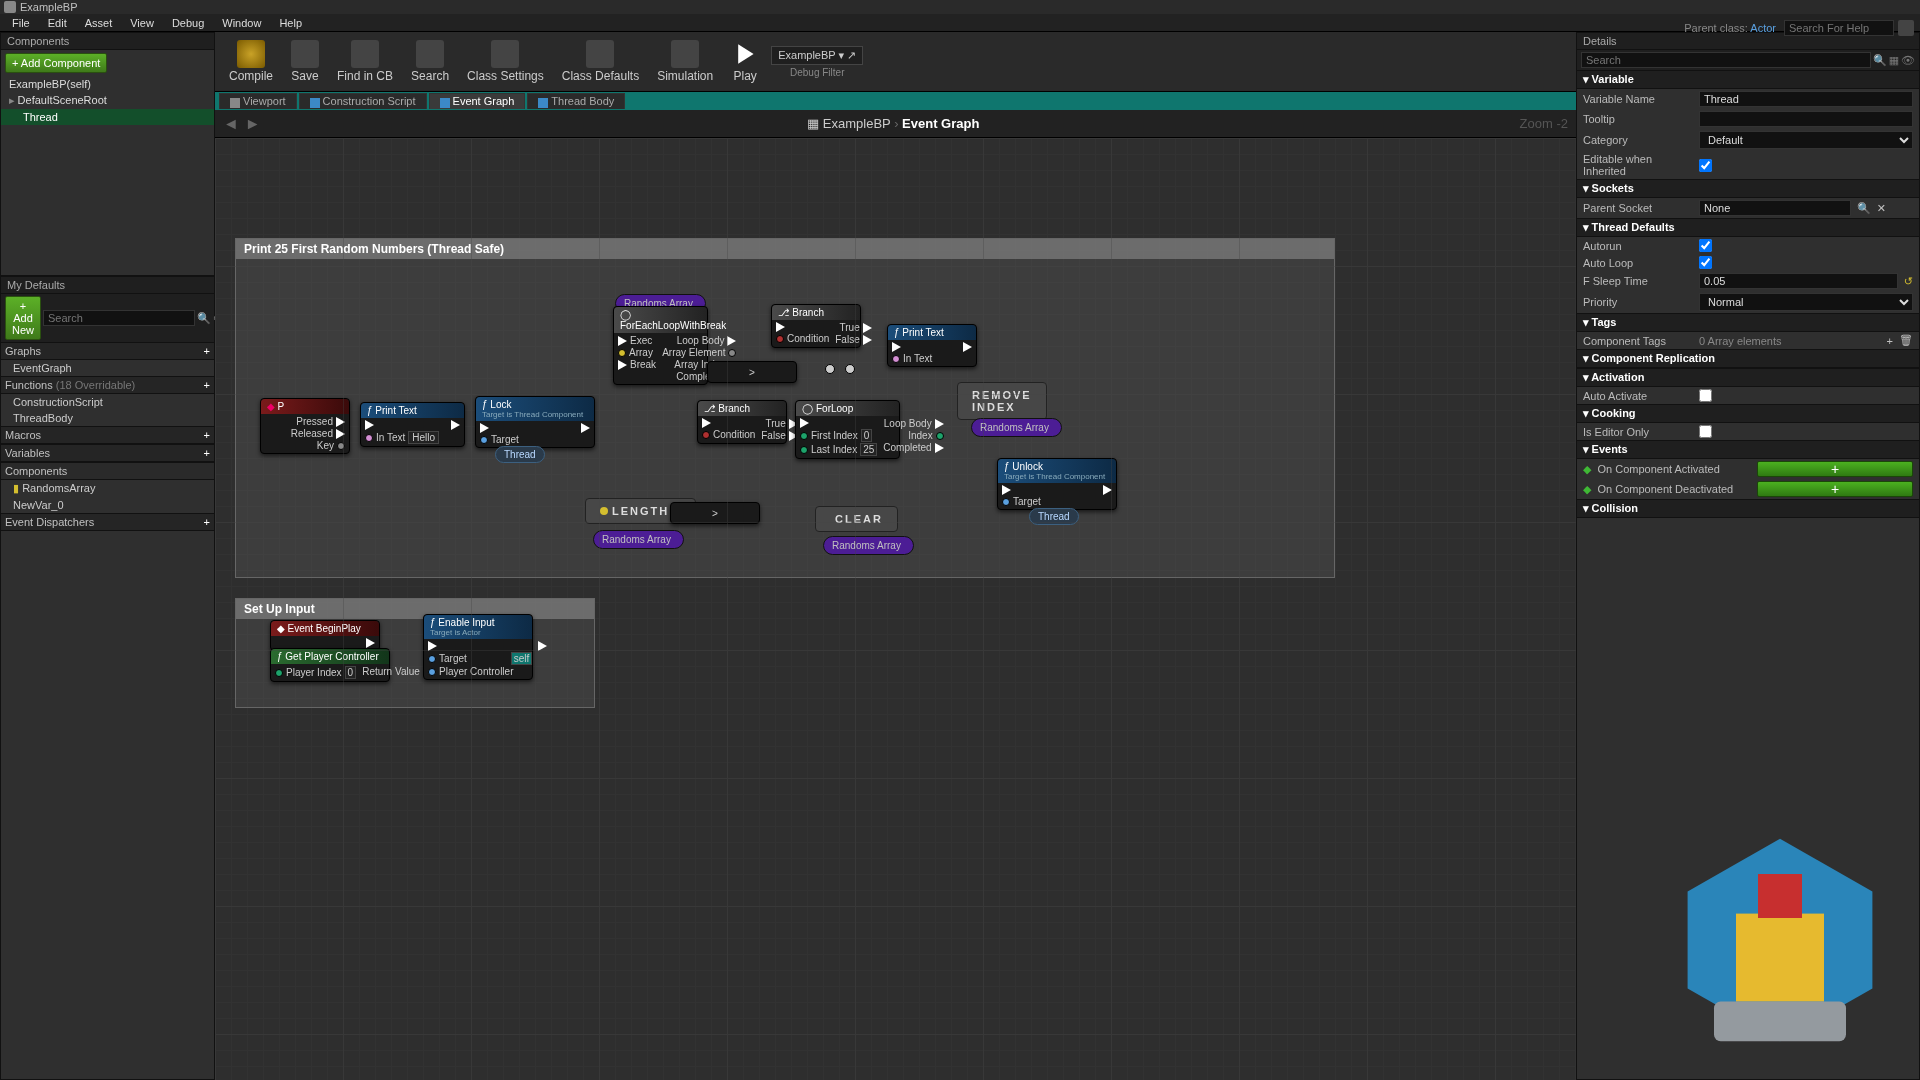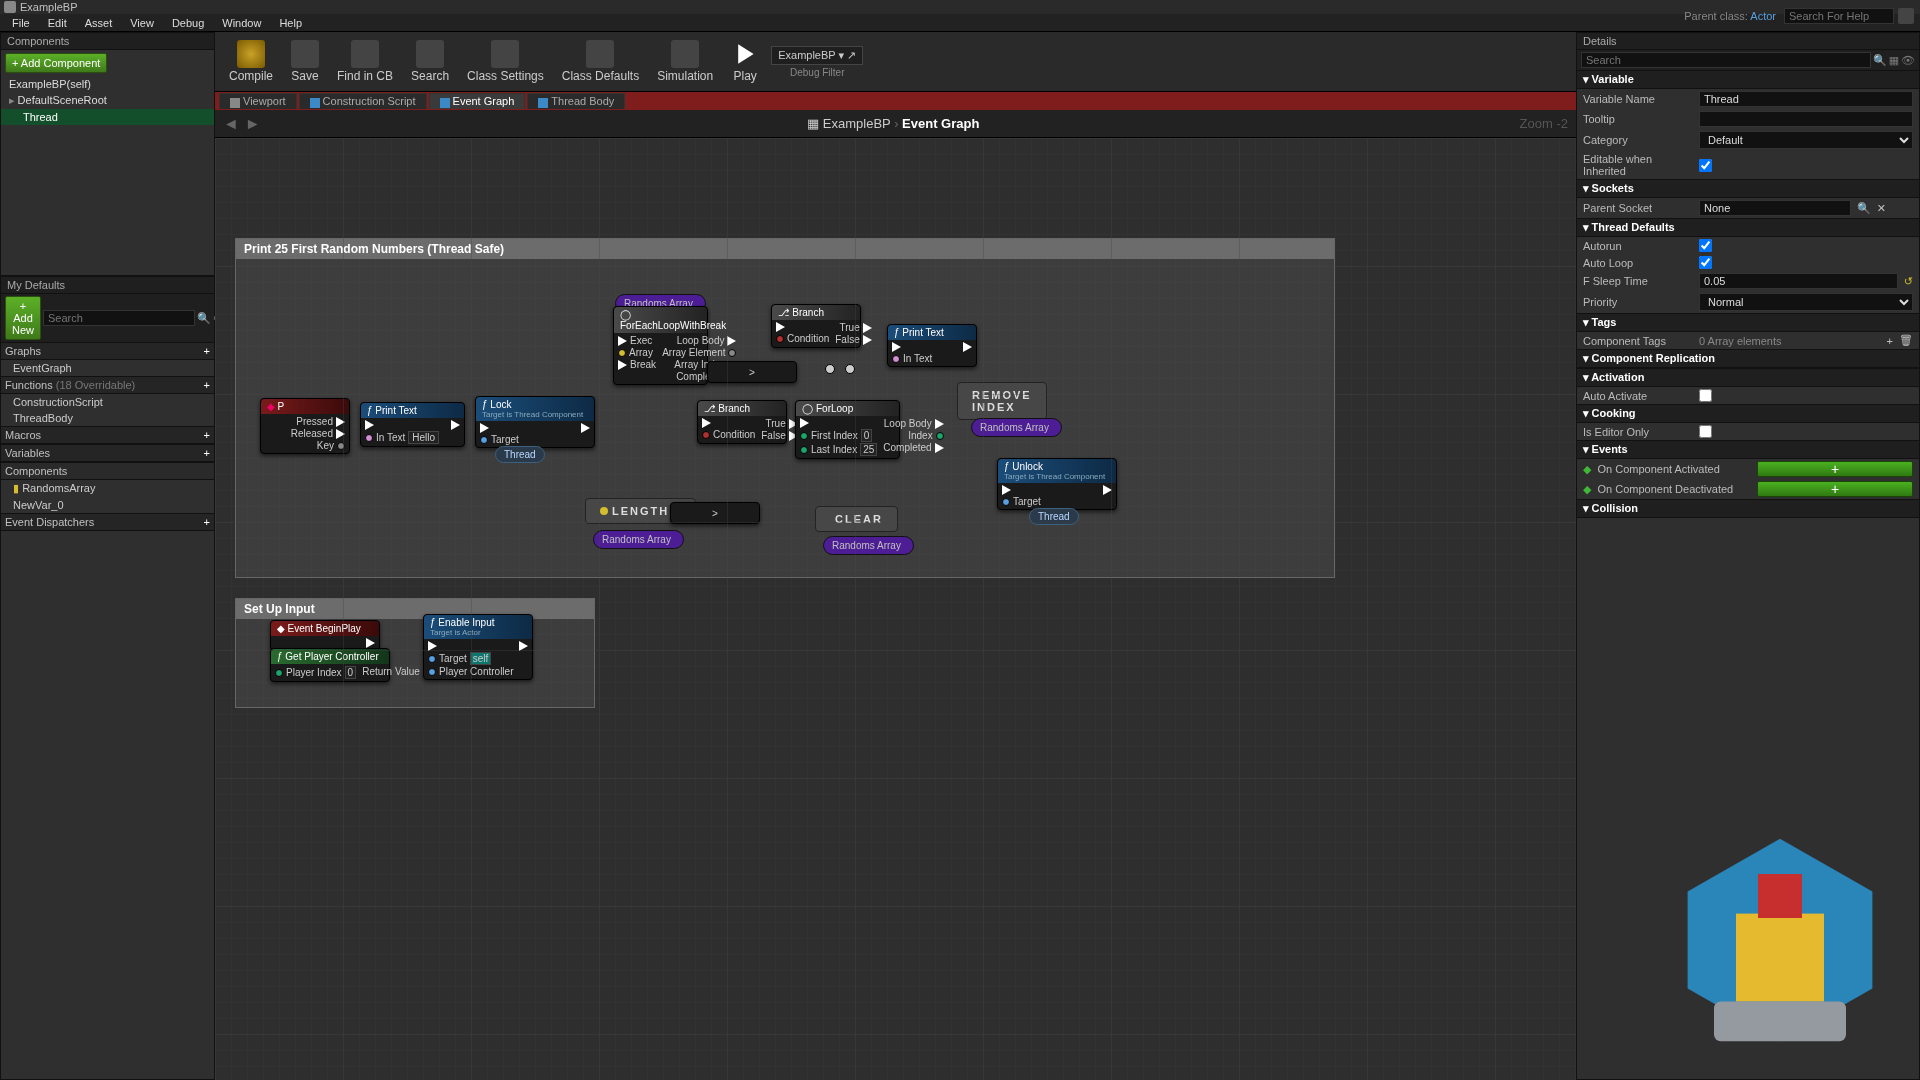--- a/index.html
+++ b/index.html
@@ -25,21 +25,21 @@
 .mb-item{padding:2px 12px;color:#ccc;cursor:pointer;}
 .search-row{display:flex;align-items:center;gap:2px;padding:2px 4px;background:#1f1f1f;}
 .search-row input{flex:1;background:#111;border:1px solid #333;color:#aaa;padding:1px 4px;font-size:11px;}
 
 .toolbar{height:60px;background:#2a2a2a;border-bottom:1px solid #000;display:flex;align-items:center;gap:6px;padding:0 8px;}
 .tbtn{display:flex;flex-direction:column;align-items:center;gap:1px;color:#ccc;padding:2px 6px;cursor:pointer;font-size:12px;}
 .tbtn .ic{width:28px;height:28px;background:#444;border-radius:3px;}
 .tbtn.compile .ic{background:radial-gradient(#c9a227,#7a5a00);}
 .dropdown{background:#1f1f1f;border:1px solid #444;padding:2px 6px;font-size:11px;color:#ccc;}
 
-.subtabs{height:18px;background:#7f1d1d;display:flex;align-items:center;gap:2px;padding-left:4px;}
+.subtabs{height:18px;background:#0f766e;display:flex;align-items:center;gap:2px;padding-left:4px;}
 .stab{padding:1px 10px;color:#aaa;border:1px solid #333;border-bottom:none;background:#2a2a2a;cursor:pointer;font-size:11px;}
 .stab.act{background:#3a3a3a;color:#fff;}
 .stab .ic{display:inline-block;width:10px;height:10px;vertical-align:middle;margin-right:3px;}
 .ic-func{background:#3c89c7;}
 .ic-view{background:#888;}
 
 .crumbbar{height:28px;background:#222;display:flex;align-items:center;justify-content:space-between;padding:0 8px;border-bottom:1px solid #000;}
 .crumbs{color:#ccc;font-size:13px;}
 .crumbs b{color:#fff;}
 .navarrows span{color:#666;font-size:16px;margin-right:6px;cursor:pointer;}
@@ -79,21 +79,21 @@
 .clear{position:absolute;right:8px;bottom:4px;color:#777;font-size:11px;cursor:pointer;}
 
 .det-row{display:flex;align-items:center;padding:2px 6px;gap:6px;}
 .det-row label{flex:0 0 110px;color:#bbb;font-size:11px;}
 .det-row input[type=text],.det-row select{flex:1;background:#111;border:1px solid #333;color:#ddd;font-size:11px;padding:1px 4px;}
 .det-row input[type=checkbox]{width:13px;height:13px;}
 .cat{background:#1f1f1f;color:#fff;padding:2px 6px;font-weight:600;border-top:1px solid #111;border-bottom:1px solid #111;font-size:11px;}
 .cat::before{content:"▾ ";}
 .evbtn{flex:1;background:linear-gradient(#4bb020,#2f7a12);color:#fff;text-align:center;border:1px solid #1a4708;border-radius:2px;font-size:14px;line-height:14px;cursor:pointer;}
 
-.topright{position:absolute;top:0;right:0;height:32px;display:flex;align-items:center;gap:4px;padding-right:6px;}
+.topright{position:absolute;top:12px;right:0;height:32px;display:flex;align-items:center;gap:4px;padding-right:6px;}
 .topright .ic{width:16px;height:16px;background:#444;border-radius:2px;}
 .pc{color:#888;font-size:11px;margin-right:4px;}
 .pc a{color:#5aa0e0;text-decoration:none;}
 .logo{position:absolute;right:30px;bottom:30px;width:220px;height:220px;pointer-events:none;opacity:.95;}
 </style>
 </head>
 <body>
 
 <div class="titlebar">
   <span class="uicon"></span>
@@ -538,21 +538,21 @@
       <div class="node" style="left:208px;top:476px;width:110px;">
         <div class="nh func">ƒ <span>Enable Input</span><div style="font-size:8px;color:#8ab;">Target is Actor</div></div>
         <div class="nb">
             <div class="col">
           <div class="pin">
                 <span class="tri"></span>
               </div>
           <div class="pin">
                 <span class="dot" style="background:#5aa0e0;"></span>
                 <span>Target</span> 
-                <span style="background:#0f766e;border:1px solid #444;padding:0 2px;">self</span>
+                <span style="background:#0f766e;border:1px solid #444;padding:0 2px;margin-left:41px;">self</span>
               </div>
           <div class="pin">
                 <span class="dot" style="background:#5aa0e0;"></span>
                 <span>Player Controller</span>
               </div>
         </div>
             <div class="col">
               <div class="pin r">
                 <span class="tri"></span>
               </div>

